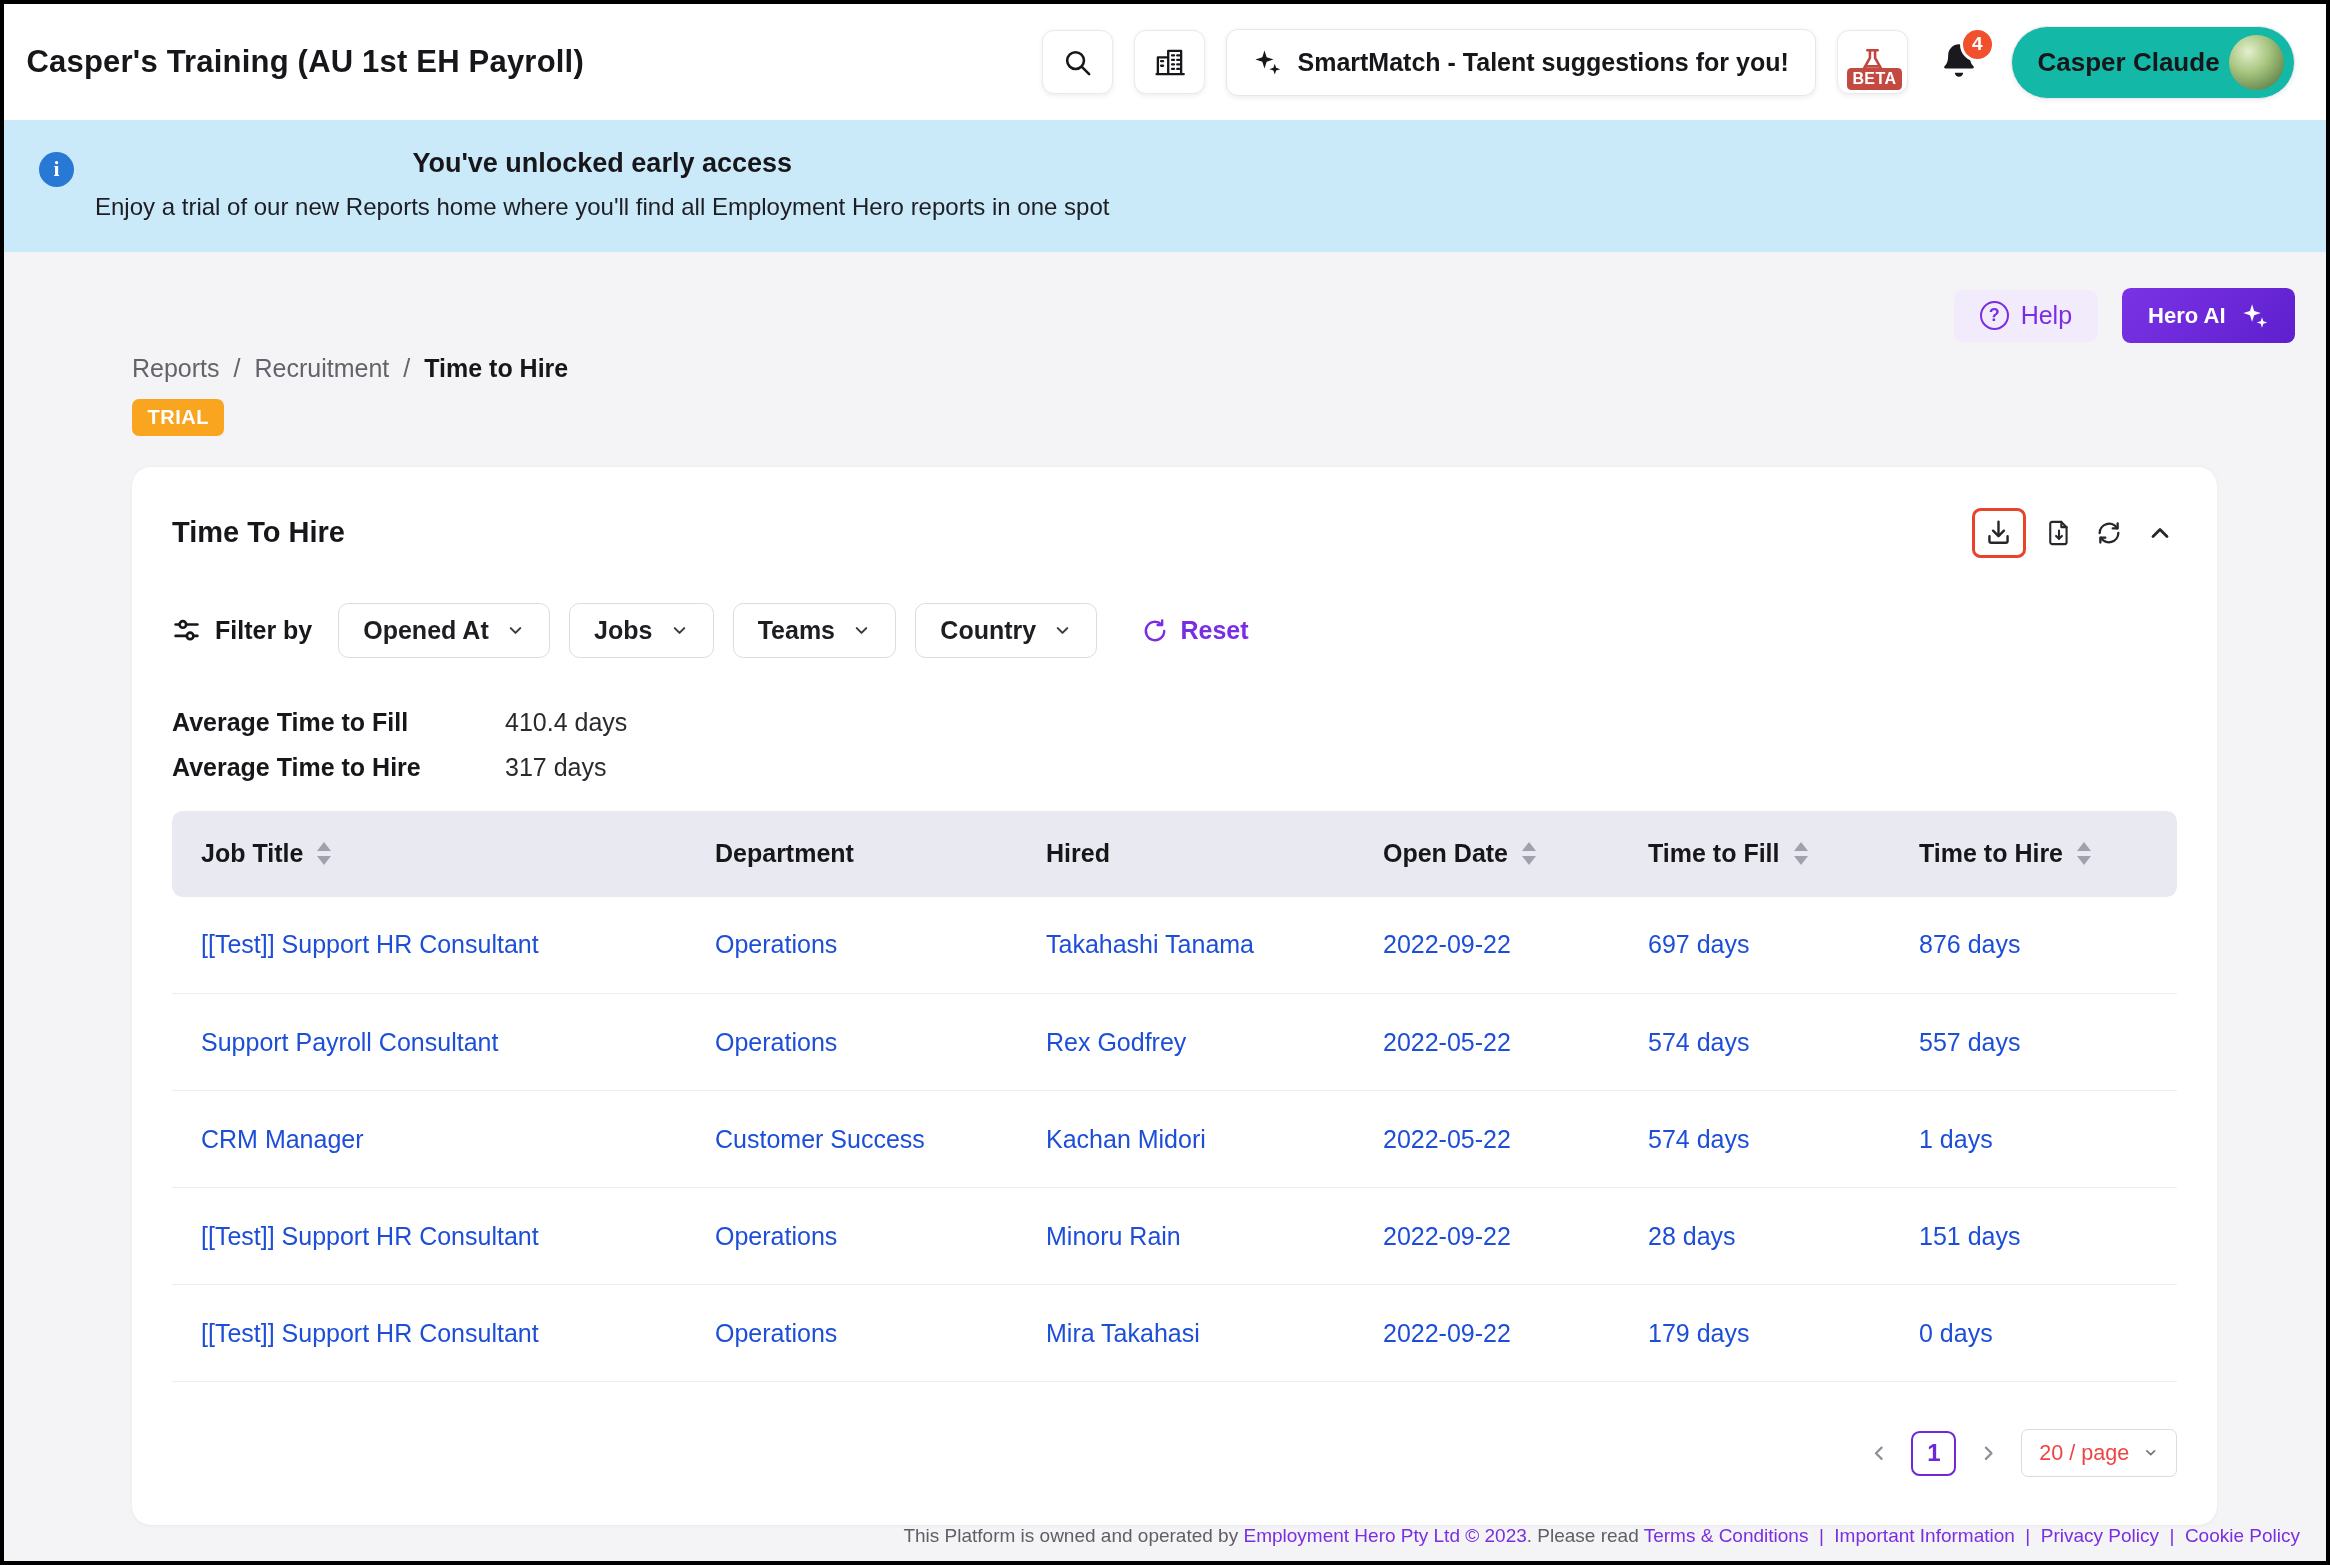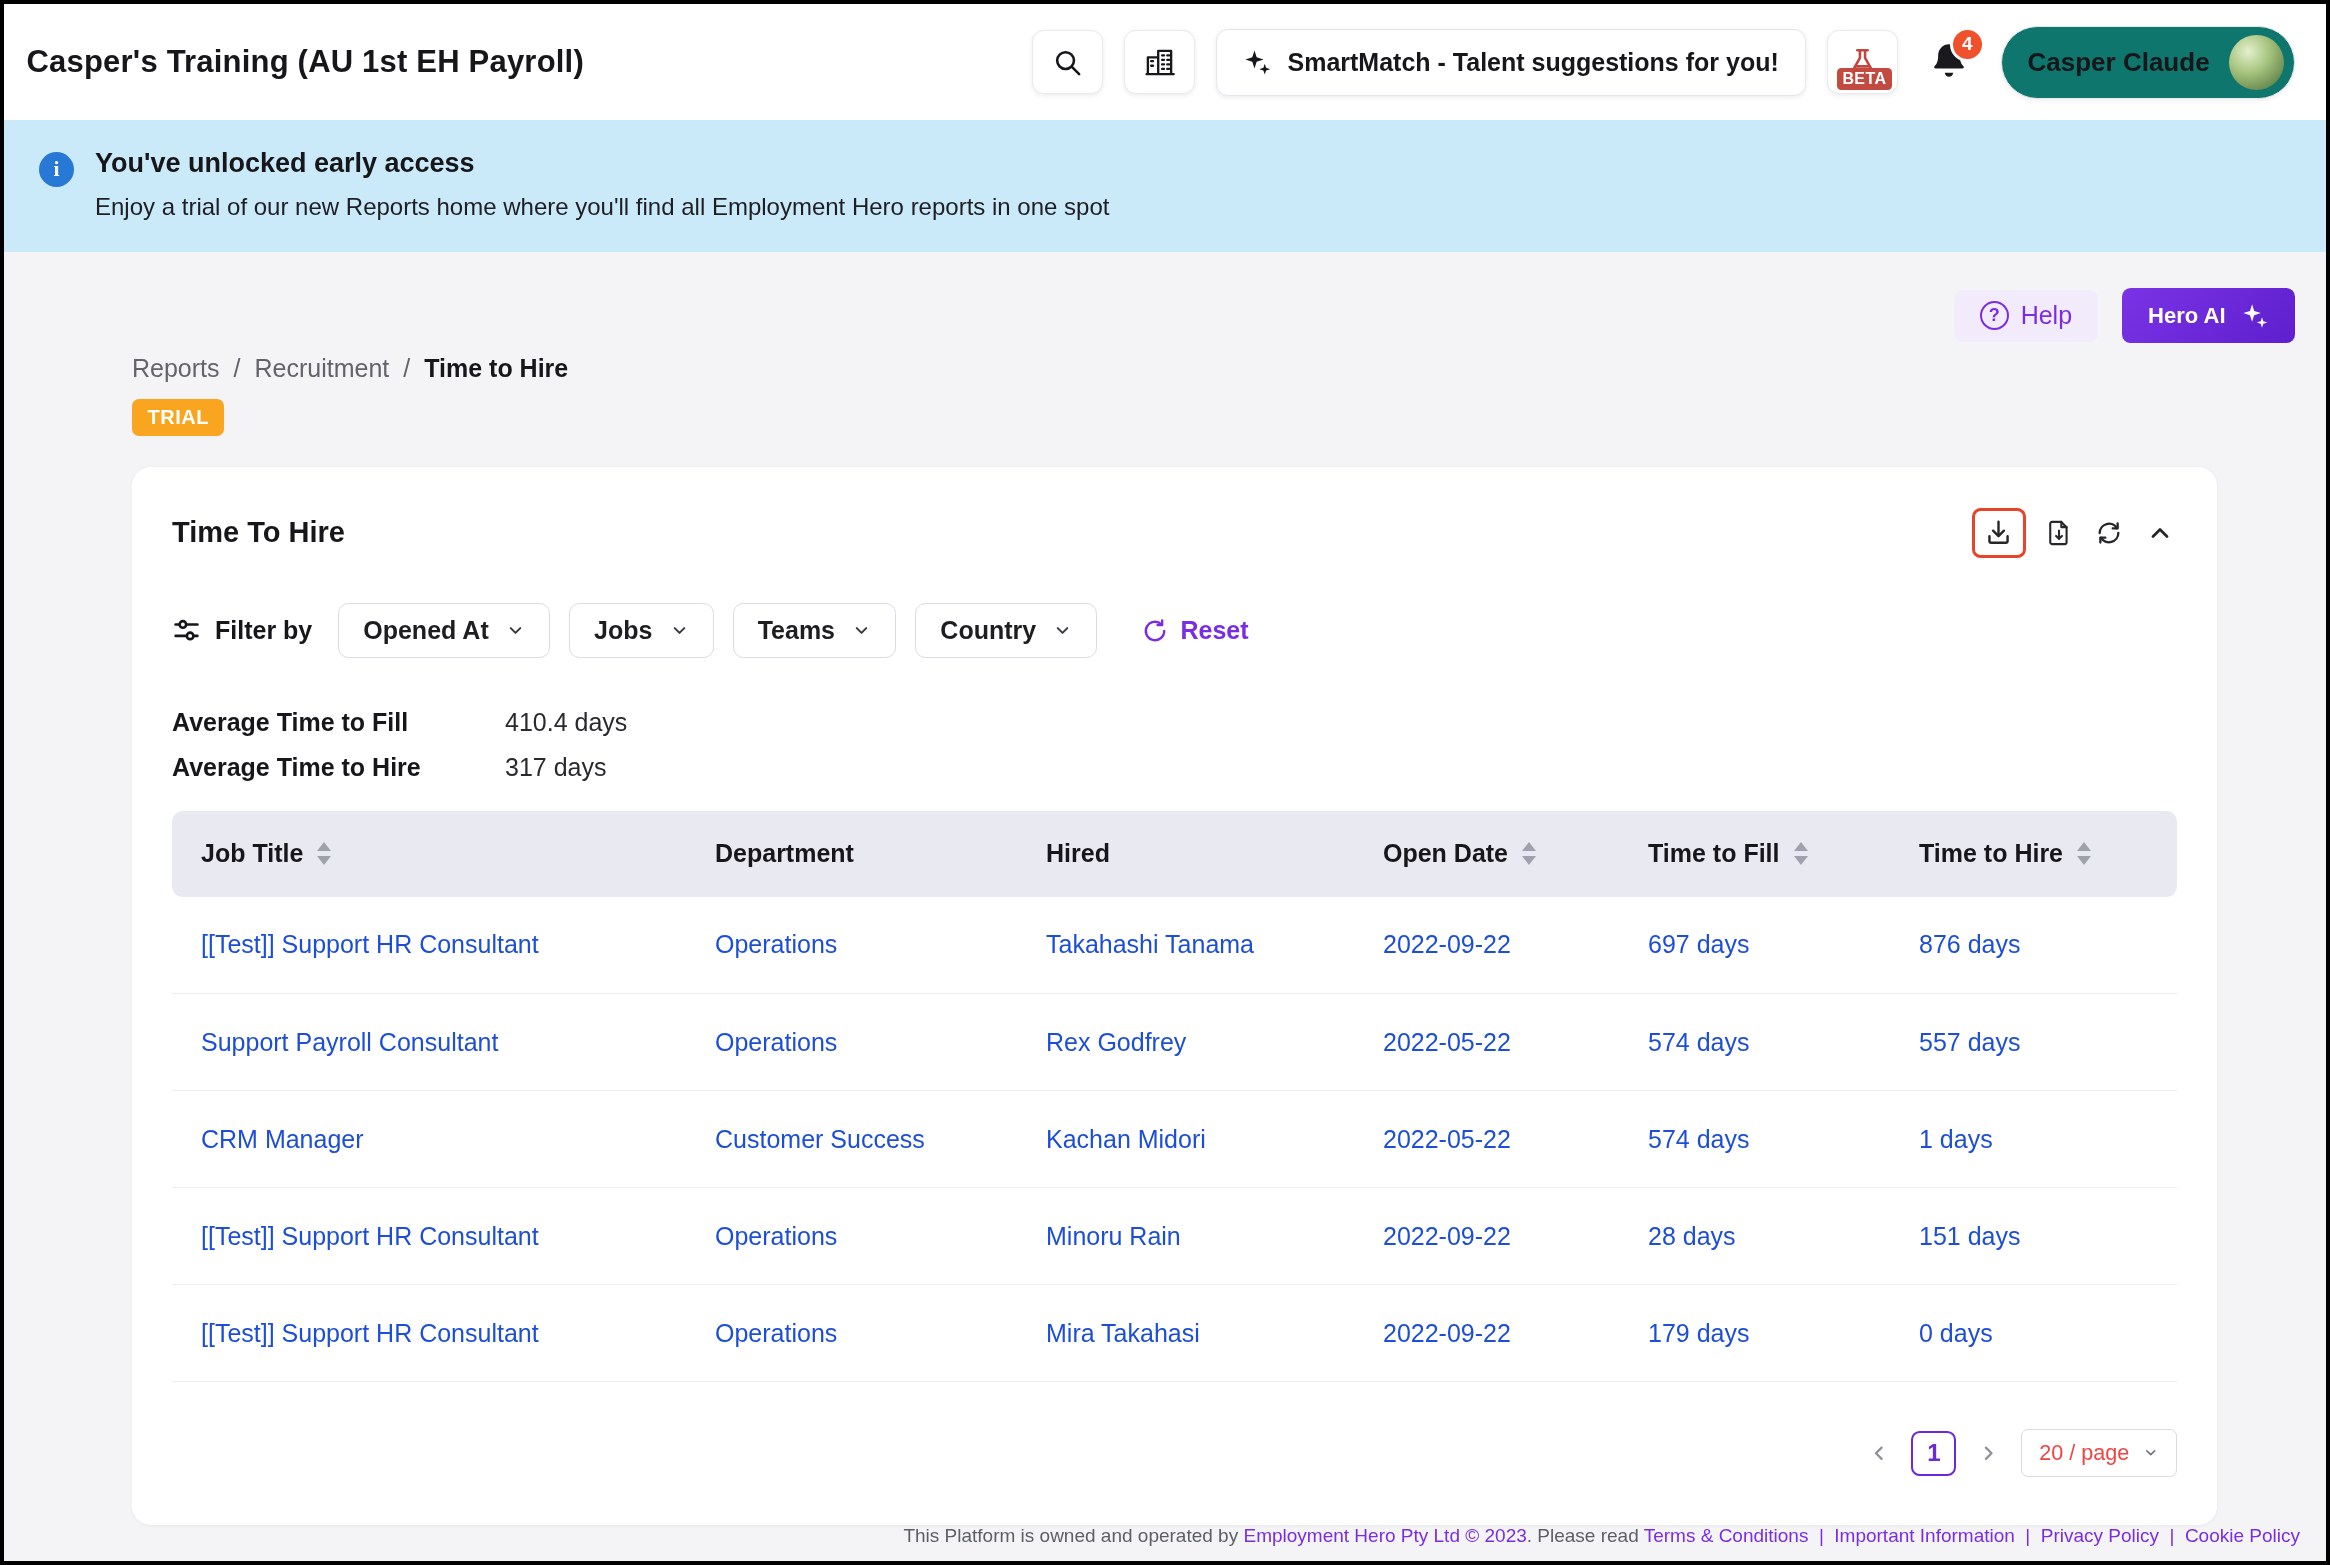--- a/index.html
+++ b/index.html
@@ -11,27 +11,27 @@
   header { height:116px; flex:0 0 116px; display:flex; align-items:center; justify-content:space-between; padding:0 31px 0 22.5px; background:#fff; }
   header h1 { font-size:31px; font-weight:800; letter-spacing:0.2px; }
   .hdr-right { display:flex; align-items:center; gap:21px; }
   button { font-family:inherit; background:none; border:none; cursor:pointer; color:inherit; }
   .icon-btn { height:64px; min-width:71px; display:flex; align-items:center; justify-content:center; background:#fff; border:0.9px solid #E9E9EE; border-radius:12px; box-shadow:0 1.7px 5.2px rgba(20,20,40,.07); position:relative; }
   .icon-btn svg { display:block; }
   .pill-btn { height:67px; display:flex; align-items:center; gap:15.5px; padding:0 26px; background:#fff; border:0.9px solid #E6E6EC; border-radius:12px; box-shadow:0 1.7px 5.2px rgba(20,20,40,.07); font-size:25px; font-weight:700; color:#17161A; white-space:nowrap; }
   .beta { position:absolute; bottom:3.5px; right:5.2px; background:#C24A40; color:#fff; font-size:16px; font-weight:700; padding:1.7px 5.2px; border-radius:4.3px; letter-spacing:0.4px; }
   .bell-btn { position:relative; padding:7px 10.4px; }
   .nbadge { position:absolute; top:-7px; right:-5.2px; min-width:35px; height:35px; background:#F0502C; border:3.5px solid #fff; border-radius:50%; color:#fff; font-size:19px; font-weight:700; display:flex; align-items:center; justify-content:center; }
-  .profile { height:73px; display:flex; align-items:center; gap:19px; padding:7px 10.4px 7px 26px; background:#0f766e; border:0.9px solid #E9E9EE; border-radius:40px; box-shadow:0 1.7px 5.2px rgba(20,20,40,.07); font-size:26px; font-weight:700;justify-content:space-between; }
+  .profile { height:73px; display:flex; align-items:center; gap:9px; padding:7px 10.4px 7px 26px; background:#14b8a6; border:0.9px solid #E9E9EE; border-radius:40px; box-shadow:0 1.7px 5.2px rgba(20,20,40,.07); font-size:26px; font-weight:700;justify-content:space-between; }
   .avatar { width:55px; height:55px; border-radius:50%; background:radial-gradient(circle at 35% 30%, #E4EFCE 0%, #A7C57F 40%, #6E8F54 75%, #4E6B3C 100%); display:block; }
 
   
   .banner { background:#CBEAF9; padding:28px 35px 31px 35px; display:flex; gap:21px; align-items:flex-start; }
   .info { width:35px; height:35px; flex:0 0 35px; margin-top:3.5px; border-radius:50%; background:#2878D6; color:#fff; font-weight:700; font-size:21.6px; font-family:"Liberation Serif", serif; display:flex; align-items:center; justify-content:center; }
-  .b-title { font-size:27px; font-weight:800; margin-bottom:14px; }
+  .b-title { font-size:27px; font-weight:800; margin-bottom:14px;text-align:center; }
   .b-body { font-size:24px; color:#1E1E24; }
 
   
   main { flex:1; background:#F4F4F6; display:flex; flex-direction:column; }
   .actions { display:flex; justify-content:flex-end; align-items:center; gap:24px; padding:36px 31px 0 0; }
   .help { height:52px; display:flex; align-items:center; gap:12px; padding:0 26px; background:#F2EBFC; color:#7A2EE3; border-radius:8.6px; font-size:25px; }
   .q { width:29px; height:29px; border:2.6px solid #7A2EE3; border-radius:50%; display:flex; align-items:center; justify-content:center; font-size:18px; font-weight:700; }
   .heroai { height:55px; display:flex; align-items:center; gap:15.5px; padding:0 26px; background:linear-gradient(135deg,#7A33E5,#5E1FCE); color:#fff; border-radius:8.6px; font-size:22px; font-weight:700; }
   .crumbs { margin:11px 0 0 128px; display:flex; align-items:flex-start; gap:14px; font-size:25px; color:#63646B; }
   .crumbs a { color:#63646B; text-decoration:none; }

